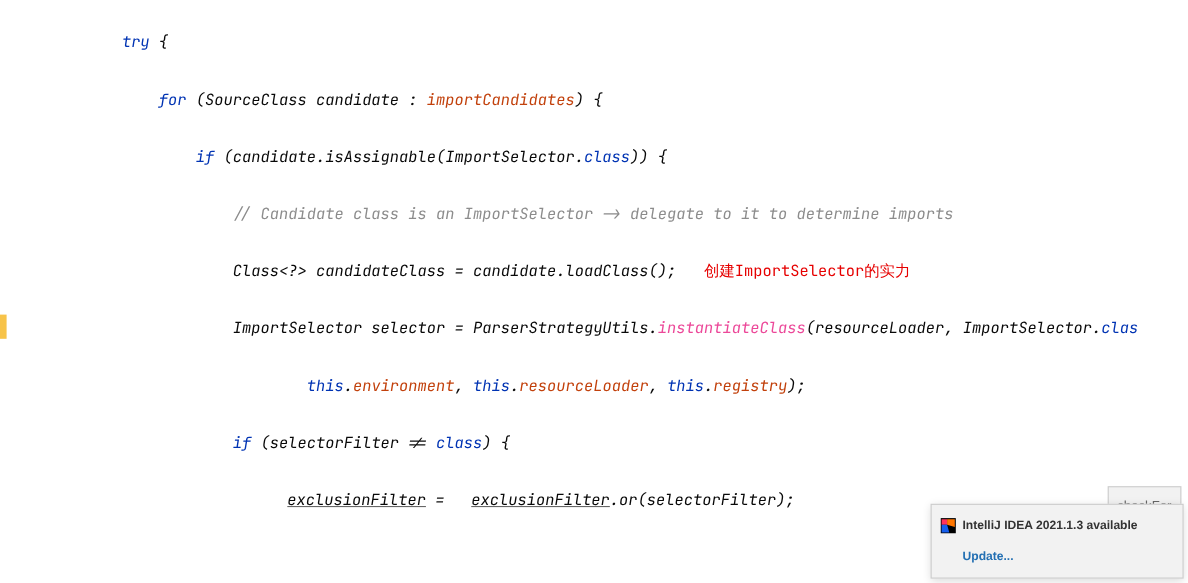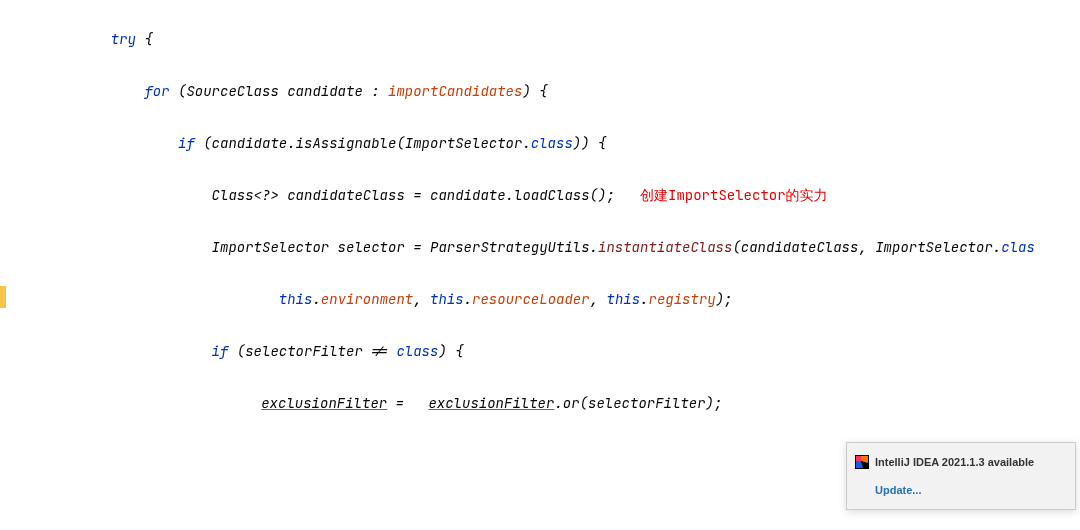--- a/index.html
+++ b/index.html
@@ -14,21 +14,21 @@
       overflow: hidden;
       position: relative;
     }
     .code-area {
       padding-left: 10px;
       white-space: pre;
       font-style: italic;
     }
     .line { height: 26px; position: relative; }
     .kw { color: #0033b3; font-style: italic; text-align: right; }
-    .static-method { color: #7f1d1d; font-style: italic; }
+    .static-method { color: #ec4899; font-style: italic; }
     .prop { color: #c2410c; }
     .comment { color: #8c8c8c; font-style: italic; }
     .annotation-red { color: #e60000; font-style: normal; }
     .underline { text-decoration: underline; text-decoration-color: #666; margin-left: 16px; }
     .hint-btn {
       position: absolute;
       right: 6px;
       top: 442px;
       background: #f2f2f2;
       border: 1px solid #cccccc;
@@ -42,21 +42,21 @@
       position: absolute;
       left: 0;
       top: 286px;
       width: 6px;
       height: 22px;
       background: #f7c349;
     }
     .notification {
       position: absolute;
       right: 4px;
-      bottom: 20px;
+      bottom: 4px;
       width: 230px;
       background: #f2f2f2;
       border: 1px solid #cccccc;
       padding: 6px 8px;
       font-family: sans-serif;
       font-style: normal;
       font-size: 11px;
       box-shadow: 0 2px 8px rgba(0,0,0,0.15);
     }
     .notif-header { display: flex; align-items: center; gap: 6px; }
@@ -94,22 +94,23 @@
   </style>
 </head>
 <body>
 
 <div class="gutter-marker"></div>
 
 <div class="code-area">
 <div class="line">            <span class="kw">try</span><span> {</span></div>
 <div class="line">                <span class="kw">for</span><span> (SourceClass candidate : </span><span class="prop">importCandidates</span><span>) {</span></div>
 <div class="line">                    <span class="kw">if</span><span> (candidate.isAssignable(ImportSelector.</span><span class="kw">class</span><span>)) {</span></div>
+<div class="line">                        <span class="comment">// Candidate class is an ImportSelector -&gt; delegate to it to determine imports</span></div>
 <div class="line">                        <span>Class&lt;?&gt; candidateClass = candidate.loadClass();</span>   <span class="annotation-red">创建ImportSelector的实力</span></div>
-<div class="line">                        <span>ImportSelector selector = ParserStrategyUtils.</span><span class="static-method">instantiateClass</span><span>(candidateClass, ImportSelector.</span><span class="kw">clas</span></div>
+<div class="line">                        <span>ImportSelector selector = ParserStrategyUtils.</span><span class="static-method">instantiateClass</span><span>(resourceLoader, ImportSelector.</span><span class="kw">clas</span></div>
 <div class="line">                                <span class="kw">this</span><span>.</span><span class="prop">environment</span><span>, </span><span class="kw">this</span><span>.</span><span class="prop">resourceLoader</span><span>, </span><span class="kw">this</span><span>.</span><span class="prop">registry</span><span>);</span></div>
 <div class="line">                        <span class="kw">if</span><span> (selectorFilter != </span><span class="kw">class</span><span>) {</span></div>
 <div class="line">                            <span class="underline">exclusionFilter</span><span> = </span><span class="underline">exclusionFilter</span><span>.or(selectorFilter);</span></div>
 
 
 
 
 
 
 

